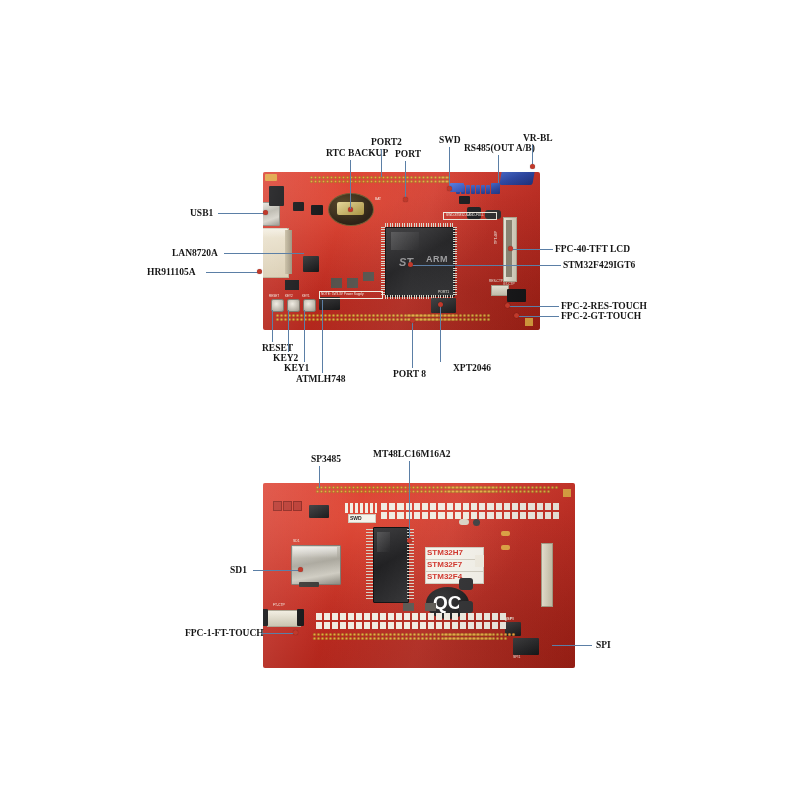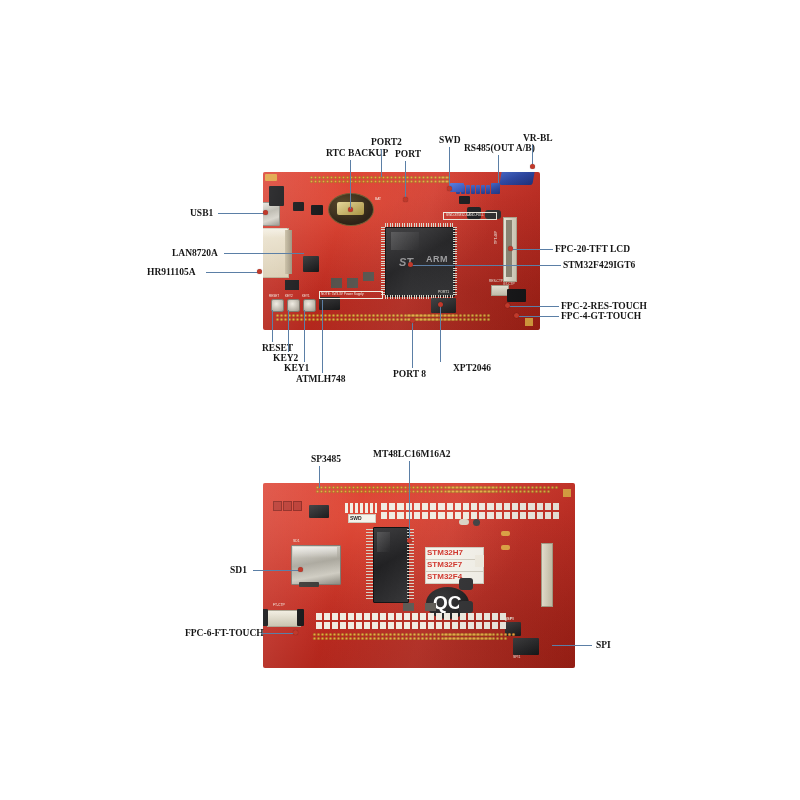--- a/index.html
+++ b/index.html
@@ -367,24 +367,24 @@
   <div class="lbl md" style="left:371px;top:138px;">PORT2</div>
   <div class="lbl md" style="left:395px;top:150px;">PORT</div>
   <div class="lbl md" style="left:439px;top:136px;">SWD</div>
   <div class="lbl md" style="left:464px;top:144px;">RS485(OUT A/B)</div>
   <div class="lbl md" style="left:523px;top:134px;">VR-BL</div>
 
   <div class="lbl md" style="left:190px;top:209px;">USB1</div>
   <div class="lbl md" style="left:172px;top:249px;">LAN8720A</div>
   <div class="lbl md" style="left:147px;top:268px;">HR911105A</div>
 
-  <div class="lbl md" style="left:555px;top:245px;">FPC-20-TFT LCD</div>
+  <div class="lbl md" style="left:555px;top:245px;">FPC-40-TFT LCD</div>
   <div class="lbl md" style="left:563px;top:261px;">STM32F429IGT6</div>
   <div class="lbl md" style="left:561px;top:302px;">FPC-2-RES-TOUCH</div>
-  <div class="lbl md" style="left:561px;top:312px;">FPC-4-GT-TOUCH</div>
+  <div class="lbl md" style="left:561px;top:312px;">FPC-2-GT-TOUCH</div>
 
   <div class="lbl md" style="left:262px;top:344px;">RESET</div>
   <div class="lbl md" style="left:273px;top:354px;">KEY2</div>
   <div class="lbl md" style="left:284px;top:364px;">KEY1</div>
   <div class="lbl md" style="left:296px;top:375px;">ATMLH748</div>
   <div class="lbl md" style="left:393px;top:370px;">PORT 8</div>
   <div class="lbl md" style="left:453px;top:364px;">XPT2046</div>
 
   <div class="lead v" style="left:350px;top:160px;height:35px;"></div>
   <div class="dot" style="left:348px;top:207px;"></div>
@@ -816,21 +816,21 @@
     <div class="silktxt" style="left:30px;top:57px;font-size:3.4px;">SD1</div>
     <div class="silktxt" style="left:10px;top:121px;font-size:3.4px;">FT-CTP</div>
     <div class="silktxt" style="left:250px;top:173px;font-size:3.4px;">SPI1</div>
 
     <div class="sheen"></div>
   </div>
 
   <div class="lbl md" style="left:311px;top:455px;">SP3485</div>
   <div class="lbl md" style="left:373px;top:450px;">MT48LC16M16A2</div>
   <div class="lbl md" style="left:230px;top:566px;">SD1</div>
-  <div class="lbl md" style="left:185px;top:629px;">FPC-6-FT-TOUCH</div>
+  <div class="lbl md" style="left:185px;top:629px;">FPC-1-FT-TOUCH</div>
   <div class="lbl md" style="left:596px;top:641px;">SPI</div>
 
   <div class="lead v" style="left:319px;top:466px;height:22px;"></div>
   <div class="lead v" style="left:409px;top:461px;height:80px;"></div>
   <div class="dot" style="left:407px;top:538px;"></div>
 
   <div class="lead h" style="left:253px;top:570px;width:48px;"></div>
   <div class="dot" style="left:298px;top:567px;"></div>
 
   <div class="lead h" style="left:261px;top:633px;width:35px;"></div>

